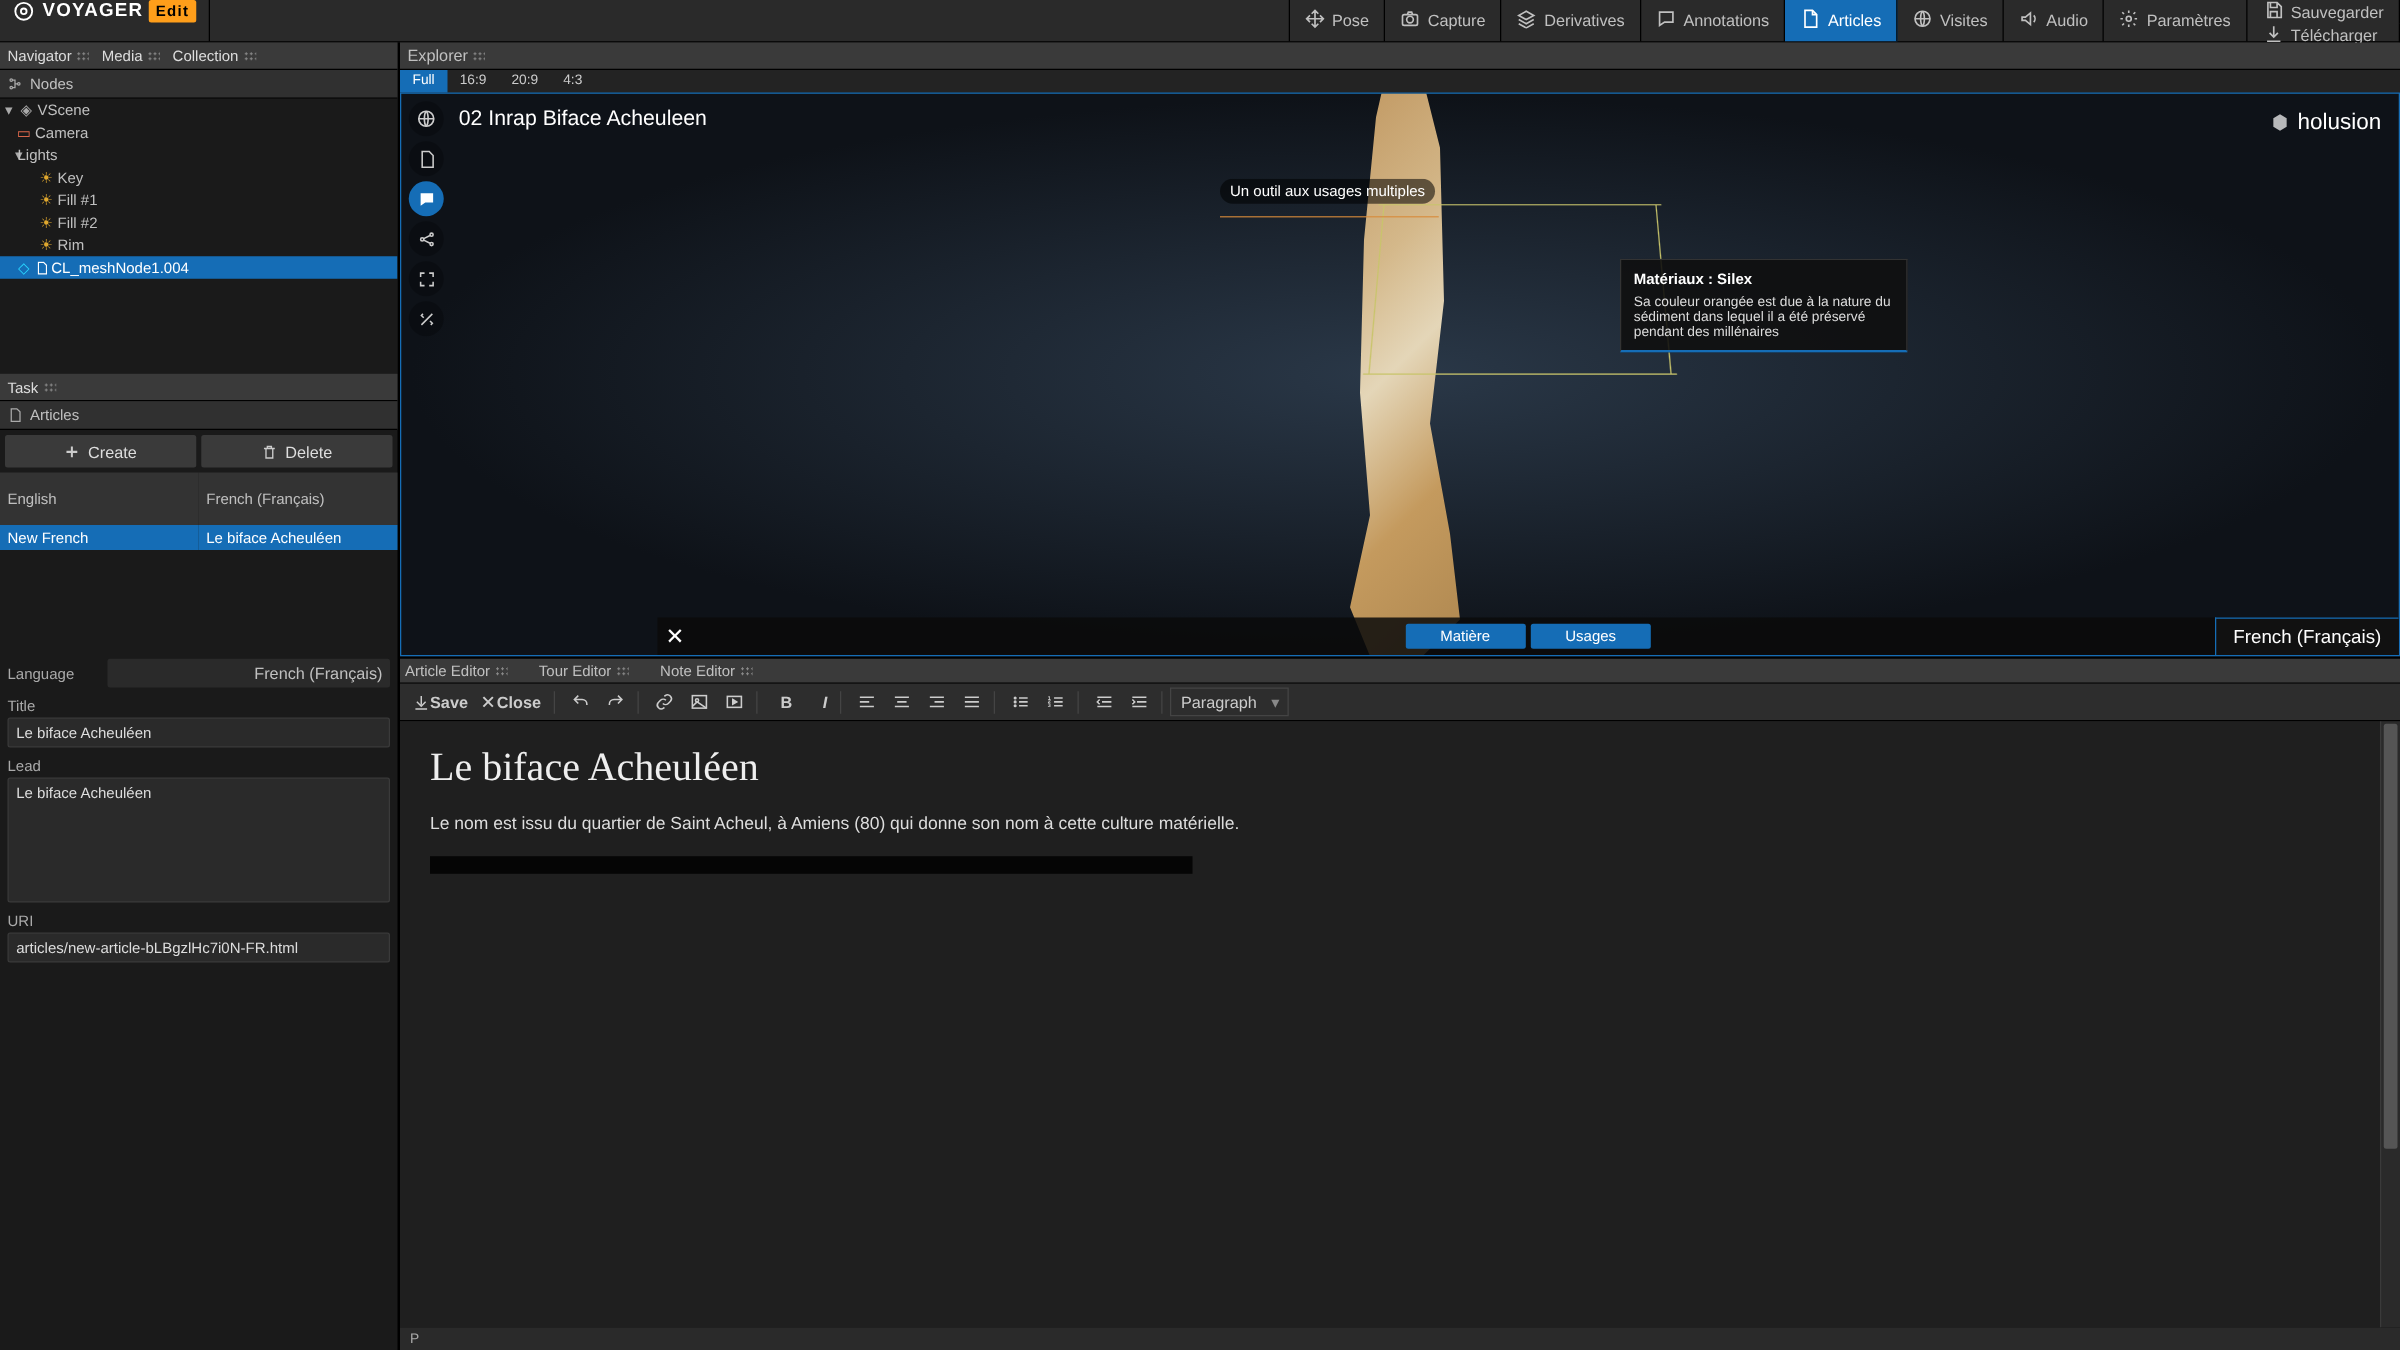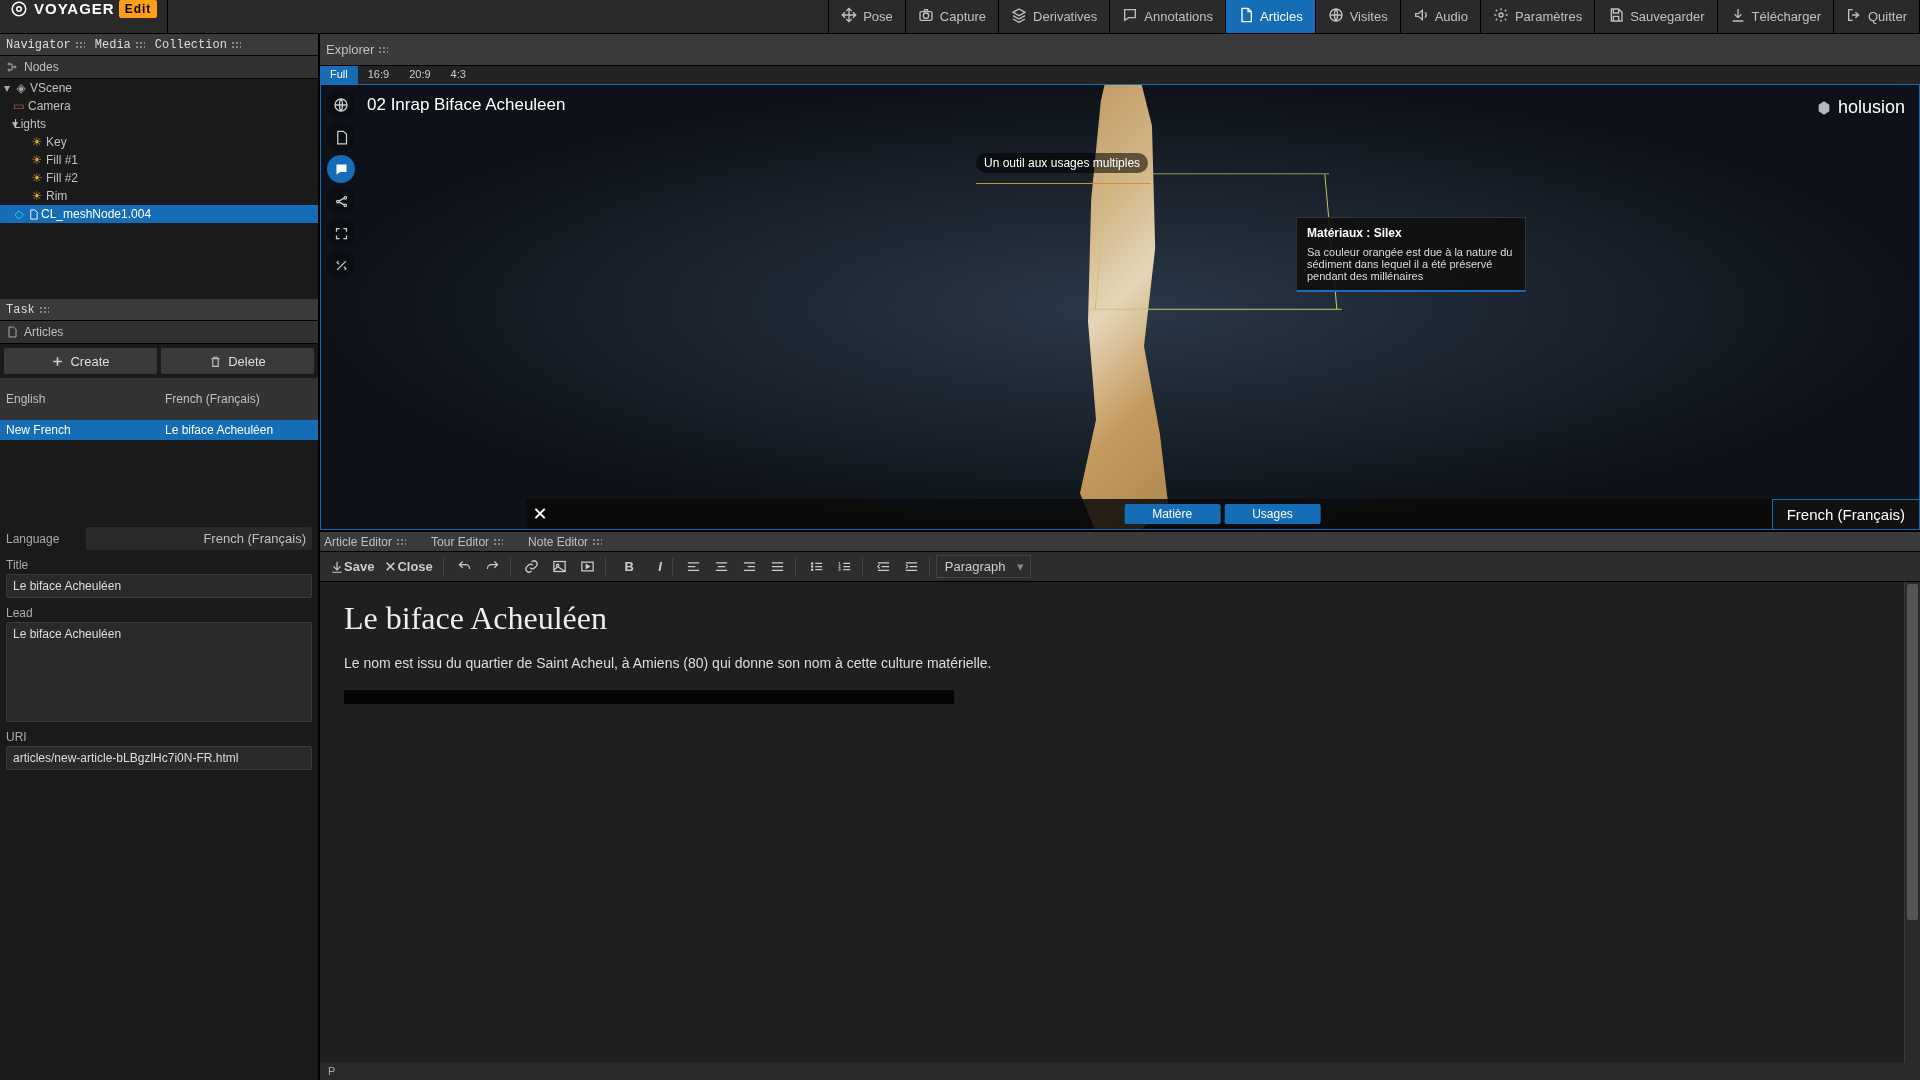--- a/index.html
+++ b/index.html
@@ -5,26 +5,26 @@
 * { margin: 0; padding: 0; box-sizing: border-box; }
 body { font-family: Arial, Helvetica, sans-serif; background: #1a1a1a; color: #c0c0c0; font-size: 13px; overflow: hidden; width: 1920px; height: 1080px; }
 .topbar { display: flex; align-items: stretch; height: 34px; background: #2a2a2a; border-bottom: 1px solid #000; }
 .logo { display: flex; align-items: flex-start; padding: 0 10px; color: #fff; font-weight: bold; letter-spacing: 1px; font-size: 15px; }
 .logo svg { margin-right: 6px; }
 .badge-edit { background: #ff9e1a; color: #000; padding: 2px 6px; border-radius: 2px; font-size: 12px; font-weight: bold; margin-left: 4px; }
 .topbar-spacer { flex: 1; border-left: 1px solid #000; border-right: 1px solid #000; }
 .topbar-btn { display: flex; align-items: center; gap: 6px; padding: 0 12px; cursor: pointer; color: #c0c0c0; border-right: 1px solid #000; }
 .topbar-btn.active { background: #156db6; color: #fff; }
 .topbar-btn svg { flex-shrink: 0; }
-.topbar-right { display: flex; }
+.topbar-right { display: flex; flex-direction: column; }
 
 .main { display: flex; height: calc(100% - 34px); }
 .left-col { width: 320px; display: flex; flex-direction: column; background: #1a1a1a; border-right: 2px solid #000; }
 .panel-header { display: flex; align-items: center; height: 22px; background: #3a3a3a; padding: 0 6px; font-size: 12px; color: #ddd; gap: 10px; border-bottom: 1px solid #000; }
-.panel-header .ph-item { display: flex; align-items: center; gap: 4px; cursor: pointer; font-family: Liberation Mono, monospace; }
+.panel-header .ph-item { display: flex; align-items: center; gap: 4px; cursor: pointer; }
 .grip { display: inline-block; width: 10px; height: 8px; background-image: radial-gradient(#888 1px, transparent 1px); background-size: 4px 4px; }
 
 .subheader { background: #303030; padding: 4px 6px; display: flex; align-items: center; gap: 6px; font-size: 12px; border-bottom: 1px solid #000; }
 .tree { background: #1a1a1a; flex: 0 0 220px; overflow: auto; }
 .tree-row { display: flex; align-items: center; height: 18px; padding-left: 2px; font-size: 12px; gap: 2px; }
 .tree-row.sel { background: #156db6; color: #fff; }
 .tree-toggle { width: 10px; text-align: center; cursor: pointer; color: #aaa; }
 .tree-indent1 { padding-left: 12px; }
 .tree-indent2 { padding-left: 30px; }
 .ico { width: 14px; height: 14px; display: inline-flex; align-items: center; justify-content: center; }
@@ -45,21 +45,21 @@
 .props { flex: 1; padding: 6px; overflow: auto; }
 .prop-item { margin-bottom: 8px; }
 .prop-label { font-size: 12px; color: #aaa; margin-bottom: 2px; }
 .prop-value { background: #2a2a2a; border: 1px solid #3a3a3a; padding: 4px 6px; border-radius: 2px; font-size: 12px; color: #ddd; }
 .prop-lang { display: flex; align-items: center; }
 .prop-lang .prop-label { flex: 0 0 80px; margin: 0; }
 .prop-lang .lang-val { flex: 1; background: #2a2a2a; text-align: right; padding: 4px 6px; border-radius: 2px; }
 .prop-lead { height: 100px; }
 
 .right-col { flex: 1; display: flex; flex-direction: column; }
-.explorer-head { display: flex; align-items: center; background: #3a3a3a; height: 32px; padding: 0 6px; gap: 6px; border-bottom: 1px solid #000; }
+.explorer-head { display: flex; align-items: center; background: #3a3a3a; height: 22px; padding: 0 6px; gap: 6px; border-bottom: 1px solid #000; }
 .aspect-bar { display: flex; background: #232323; height: 18px; }
 .aspect-btn { padding: 2px 10px; font-size: 11px; cursor: pointer; color: #ccc; }
 .aspect-btn.active { background: #156db6; color: #fff; }
 .viewer { flex: 1; position: relative; background: radial-gradient(ellipse at center, #2a3848 0%, #0e1218 70%); border: 1px solid #156db6; overflow: hidden; }
 .viewer-toolbar { position: absolute; left: 6px; top: 6px; display: flex; flex-direction: column; gap: 4px; }
 .vt-btn { width: 28px; height: 28px; border-radius: 50%; background: rgba(0,0,0,0.25); display: flex; align-items: center; justify-content: center; cursor: pointer; color: #ccc; }
 .vt-btn.active { background: #156db6; color: #fff; }
 .scene-title { position: absolute; left: 46px; top: 10px; color: #fff; font-size: 17px; }
 .brand-right { position: absolute; right: 14px; top: 12px; color: #fff; font-size: 18px; font-weight: 500; display: flex; align-items: center; gap: 6px; }
 .artifact { position: absolute; left: 50%; top: 50%; transform: translate(-50%, -52%); width: 160px; height: 490px; background: linear-gradient(135deg, #b88a50 0%, #d4b88a 35%, #e4d6b8 50%, #c49a5e 70%, #a8824c 100%); clip-path: polygon(45% 0%, 60% 2%, 70% 15%, 72% 40%, 65% 60%, 75% 78%, 80% 92%, 55% 100%, 35% 98%, 25% 90%, 35% 75%, 30% 55%, 32% 30%, 38% 10%); filter: drop-shadow(0 0 30px rgba(0,0,0,0.6)); }

